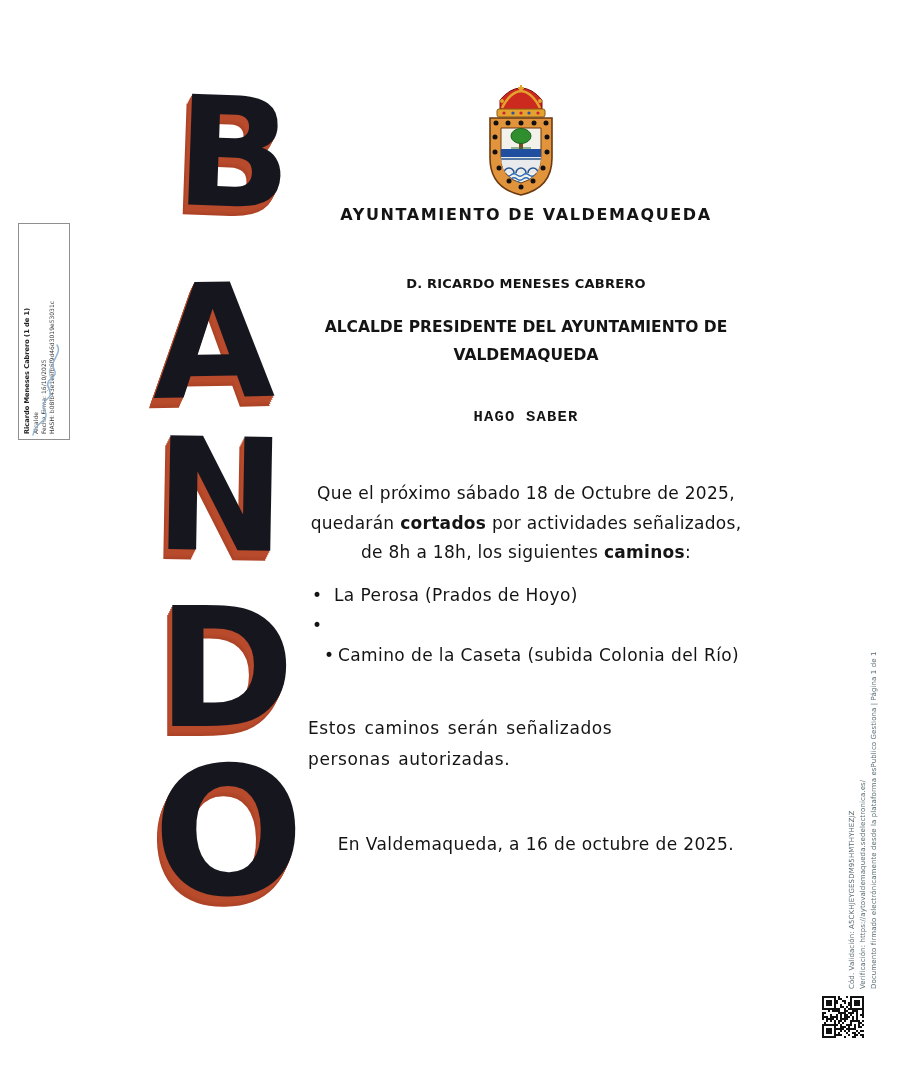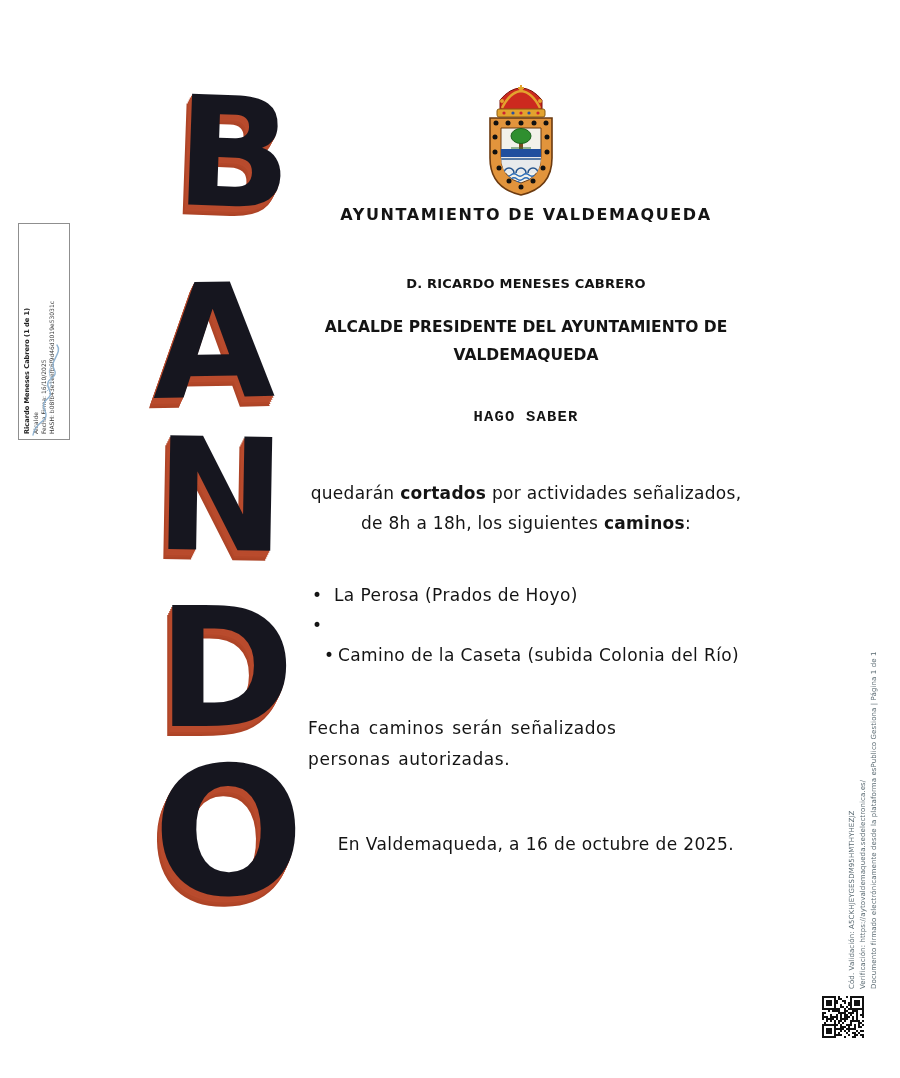--- a/index.html
+++ b/index.html
@@ -157,40 +157,41 @@
 
   <div class="blk municipality">AYUNTAMIENTO DE VALDEMAQUEDA</div>
   <div class="blk official-name">D. RICARDO MENESES CABRERO</div>
   <div class="blk official-title">
     <div>ALCALDE PRESIDENTE DEL AYUNTAMIENTO DE</div>
     <div>VALDEMAQUEDA</div>
   </div>
   <div class="blk hago">HAGO SABER</div>
 
   <div class="blk para1">
+    <div><span>Que el próximo sábado 18 de Octubre de 2025,</span></div>
     <div><span>quedarán </span><span class="bold">cortados</span><span> por actividades señalizados,</span></div>
     <div><span>de 8h a 18h, los siguientes </span><span class="bold">caminos</span><span>:</span></div>
   </div>
 
   <div class="roads">
     <div class="road">
       <span class="dot">•</span>
       <span>La Perosa (Prados de Hoyo)</span>
     </div>
     <div class="road">
       <span class="dot">•</span>
     </div>
     <div class="road indent">
       <span class="dot">•</span>
       <span>Camino de la Caseta (subida Colonia del Río)</span>
     </div>
   </div>
 
   <div class="para2">
-    <div>Fecha caminos serán señalizados</div>
+    <div>Estos caminos serán señalizados</div>
     <div>personas autorizadas.</div>
   </div>
 
   <div class="blk dateline">En Valdemaqueda, a 16 de octubre de 2025.</div>
 
   <div class="footer-rot">
     <div>Cód. Validación: A5CKHJEYGESDM95HMTHYHEZJZ</div>
     <div>Verificación: https://aytovaldemaqueda.sedelectronica.es/</div>
     <div>Documento firmado electrónicamente desde la plataforma esPublico Gestiona | Página 1 de 1</div>
   </div>

